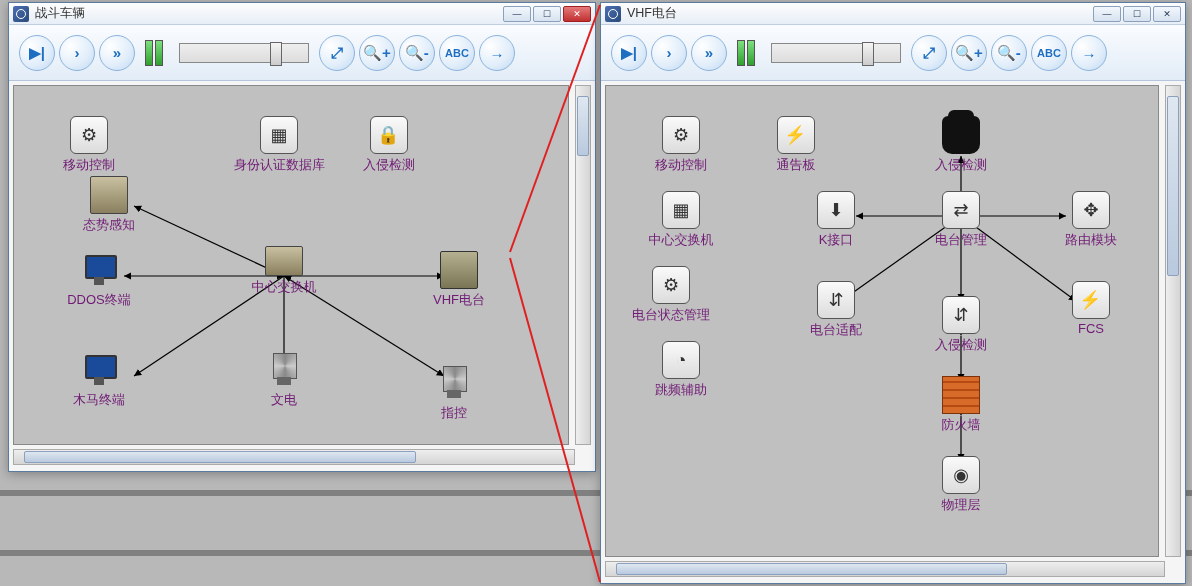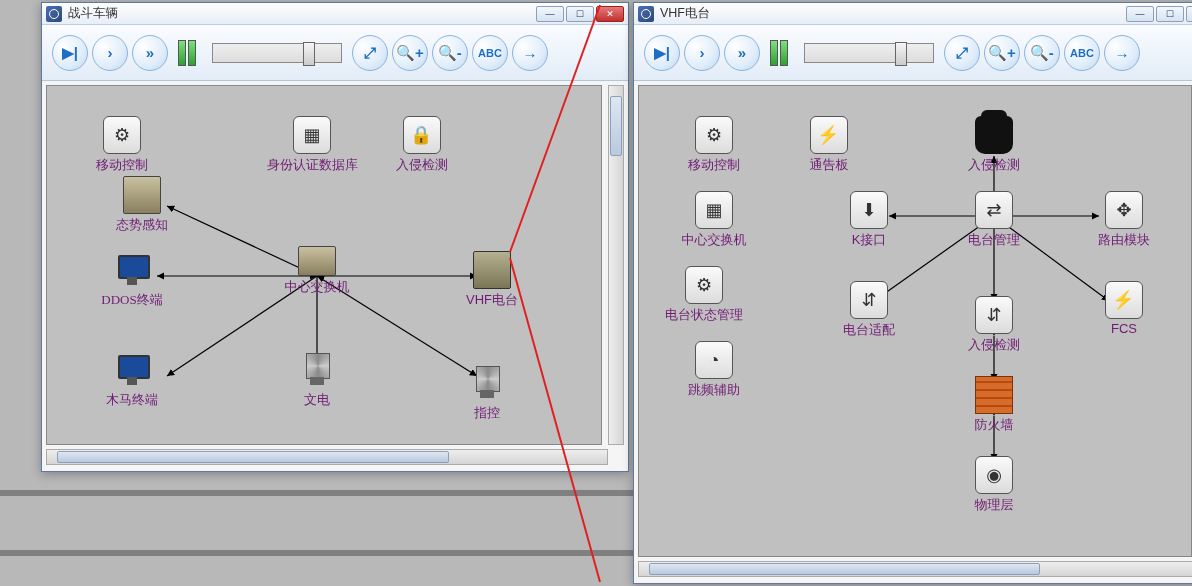--- a/index.html
+++ b/index.html
@@ -12,21 +12,20 @@
     height: 586px;
     position: relative;
     overflow: hidden;
   }
   .stripe { position:absolute; background:#808080; }
   .window {
     position: absolute;
     background: #f5f5f5;
     border: 1px solid #5a7aa0;
     box-shadow: 0 2px 10px rgba(0,0,0,0.3);
-    margin-left: 33px;
   }
   .titlebar {
     height: 22px;
     background: linear-gradient(#fdfdfd,#e7eef7);
     display: flex;
     align-items: center;
     padding: 0 4px;
     border-bottom: 1px solid #bfcde0;
     position: relative;
   }
@@ -158,21 +157,21 @@
         <div class="label">身份认证数据库</div>
       </div>
       <div class="node" style="left:330px;top:30px;">
         <div class="ico box">🔒</div>
         <div class="label">入侵检测</div>
       </div>
       <div class="node" style="left:50px;top:90px;">
         <div class="ico server"></div>
         <div class="label">态势感知</div>
       </div>
-      <div class="node" style="left:40px;top:165px;font-family:Liberation Serif, serif;">
+      <div class="node" style="left:40px;top:165px;">
         <div class="ico monitor"></div>
         <div class="label">DDOS终端</div>
       </div>
       <div class="node" style="left:40px;top:265px;">
         <div class="ico monitor"></div>
         <div class="label">木马终端</div>
       </div>
       <div class="node" style="left:225px;top:160px;">
         <div class="ico server" style="height:30px;"></div>
         <div class="label">中心交换机</div>

